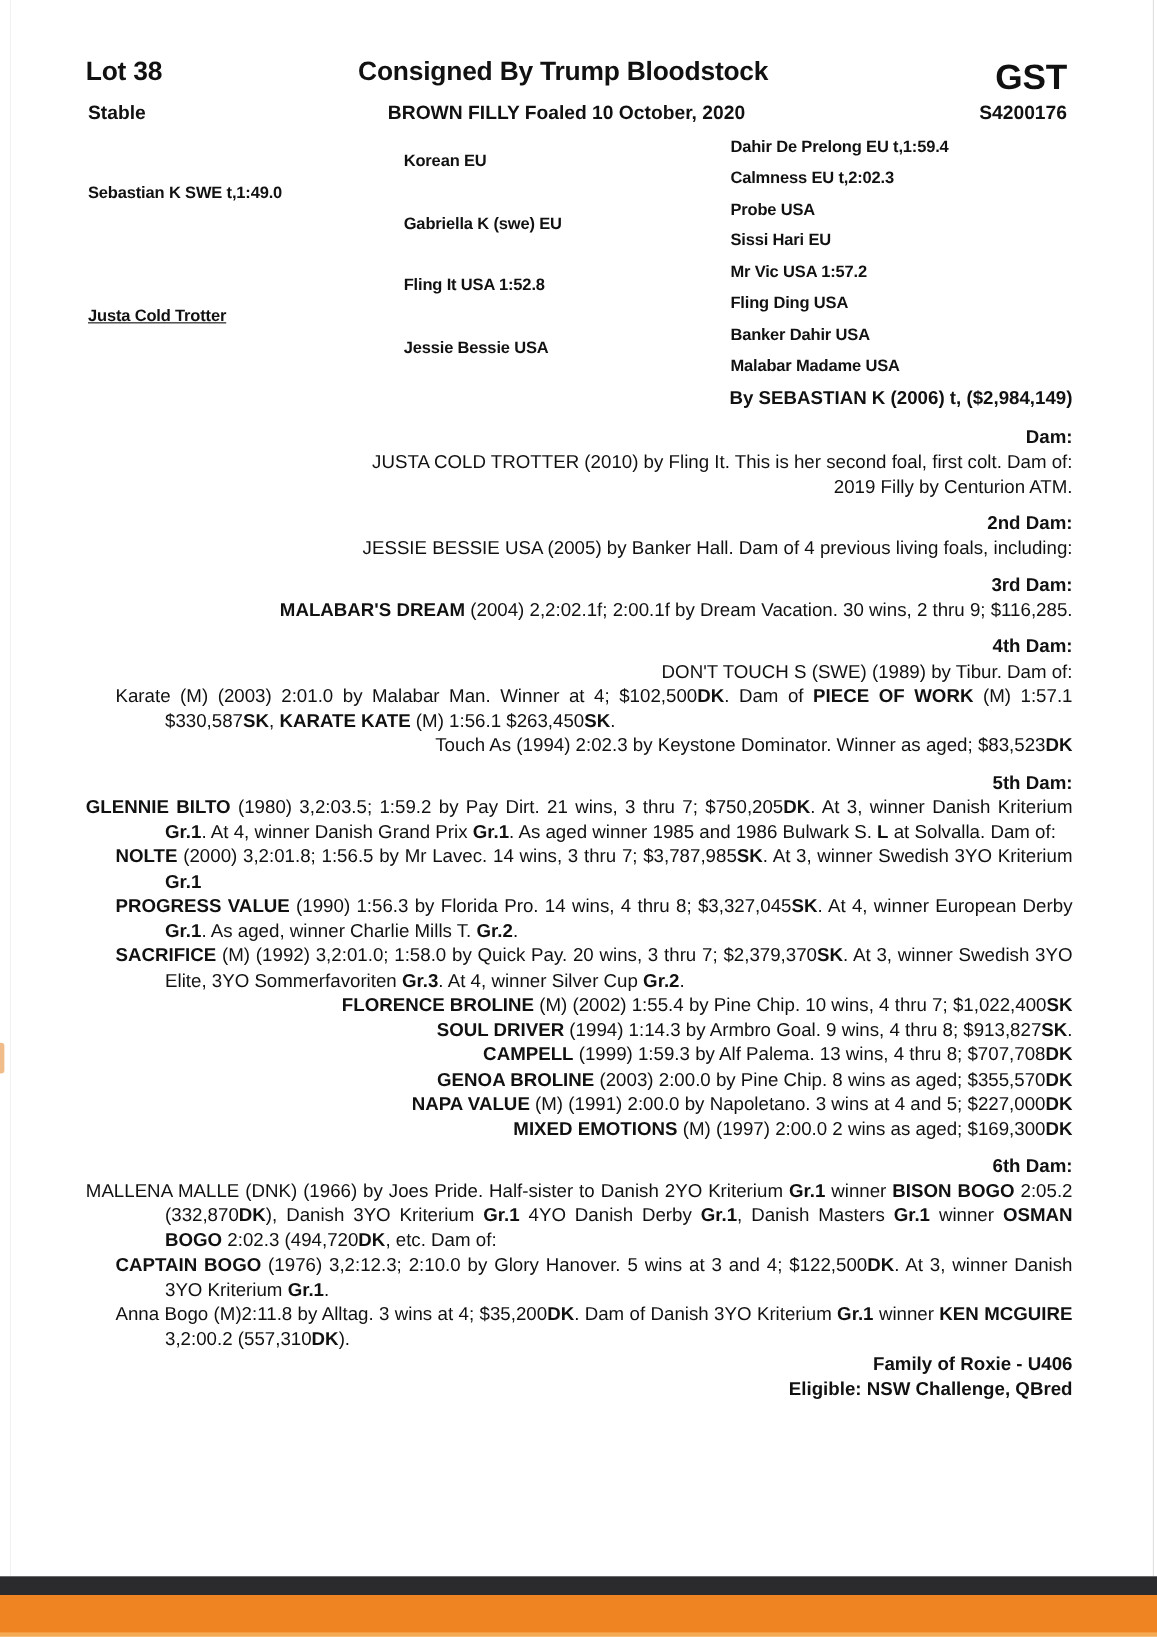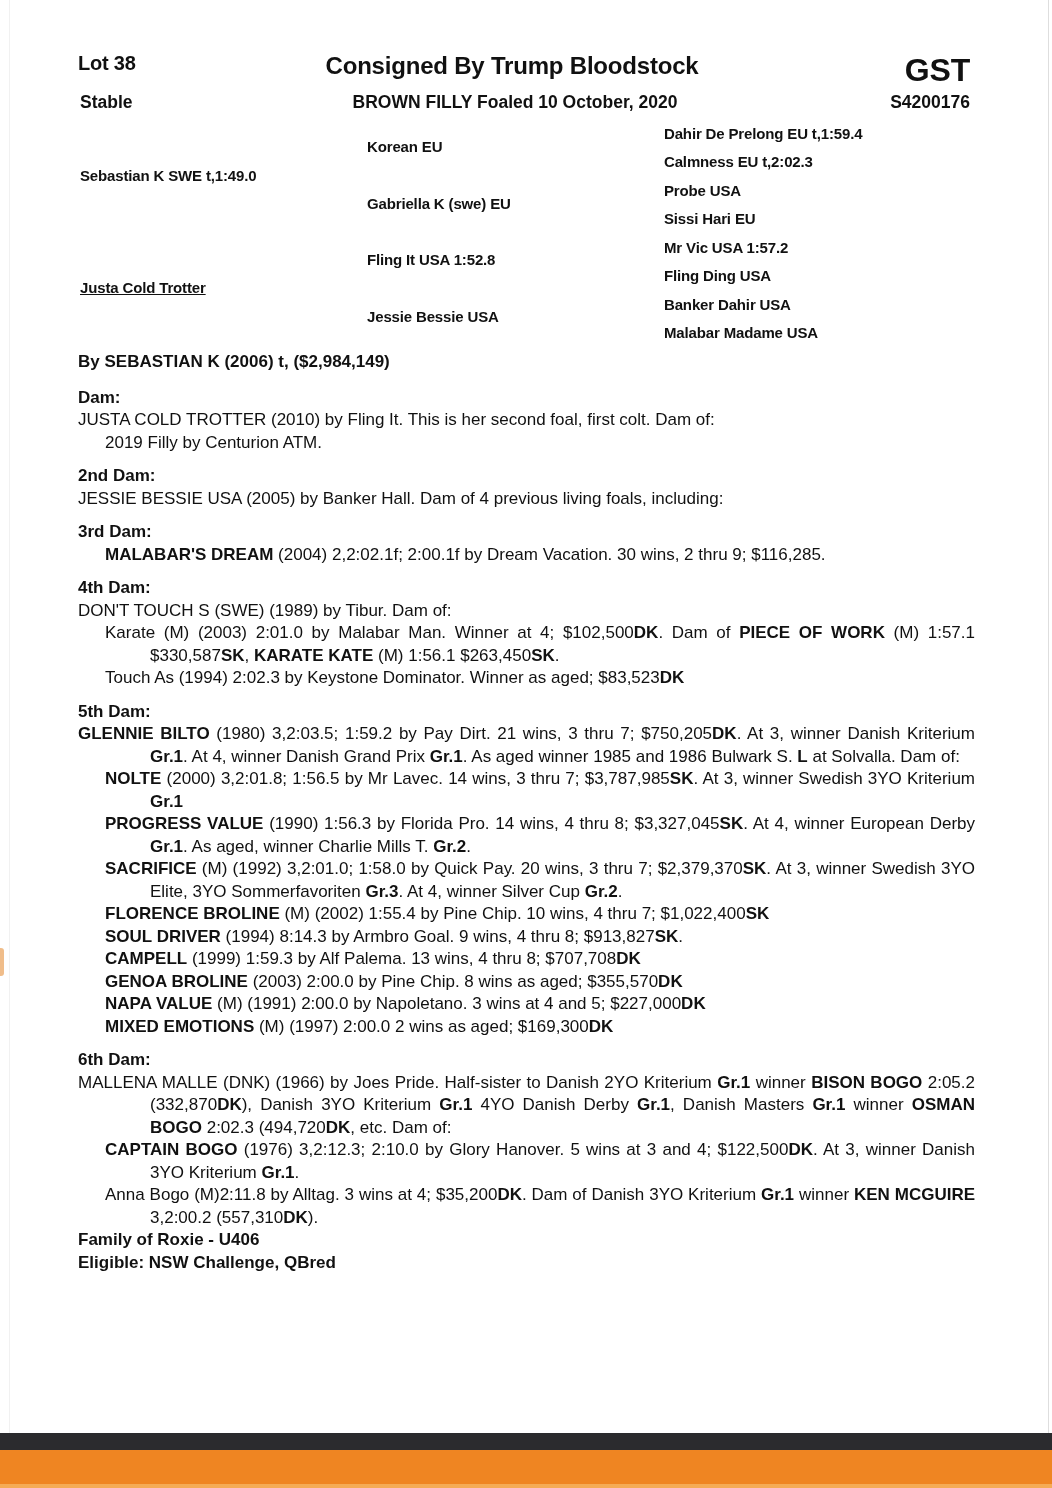--- a/index.html
+++ b/index.html
@@ -2,31 +2,31 @@
 <html><head>
 <meta charset="utf-8">
 <style>
   html,body{margin:0;padding:0;background:#fff;}
   .page{
     position:relative;width:1052px;height:1488px;background:#ffffff;overflow:hidden;
     font-family:"Liberation Sans","DejaVu Sans",sans-serif;color:#111111;
   }
   
   .hdr-row{position:absolute;white-space:nowrap;font-weight:bold;}
-  .hdr-lot{left:78px;top:52px;font-size:20px;letter-spacing:-0.2px;}
+  .hdr-lot{left:78px;top:52px;font-size:24px;letter-spacing:-0.2px;}
   .hdr-consignor{left:0;right:28px;top:52px;text-align:center;font-size:24px;letter-spacing:-0.2px;}
   .hdr-gst{right:82px;top:52px;font-size:32px;letter-spacing:-0.2px;}
   .hdr-stable{left:80px;top:92px;font-size:17.5px;}
   .hdr-foal{left:0;right:22px;top:92px;text-align:center;font-size:17.5px;}
   .hdr-id{right:82px;top:92px;font-size:17.5px;}
   
   .ped{position:absolute;font-weight:bold;font-size:15px;line-height:20px;letter-spacing:-0.15px;white-space:nowrap;}
   
   .text-block{position:absolute;left:78px;top:351px;width:897px;font-size:17px;line-height:22.5px;}
-  .text-block p{margin:0;}
+  .text-block p{margin:0;text-align:right;}
   .by-line{font-weight:bold;margin:0 0 13px 0 !important;}
   .dam-heading{font-weight:bold;margin:11px 0 0 0 !important;}
   .para{padding-left:72px;text-indent:-72px;}
   .para.lvl1{text-indent:-45px;}
   .para.just{text-align:justify;}
   .footer-line{font-weight:bold;}
   b{font-weight:bold;}
   
   .edge-right{position:absolute;top:0;height:1433px;right:3px;width:1px;background:#dedede;}
   .edge-left{position:absolute;top:0;height:1433px;left:9px;width:1px;background:#f1f1f1;}
@@ -77,21 +77,21 @@
         <p class="dam-heading">4th Dam:</p>
         <p class="para"><span>DON'T TOUCH S (SWE) (1989) by Tibur. Dam of:</span></p>
         <p class="para lvl1 just"><span>Karate (M) (2003) 2:01.0 by Malabar Man. Winner at 4; $102,500</span><b>DK</b><span>. Dam of </span><b>PIECE OF WORK</b><span> (M) 1:57.1 $330,587</span><b>SK</b><span>, </span><b>KARATE KATE</b><span> (M) 1:56.1 $263,450</span><b>SK</b><span>.</span></p>
         <p class="para lvl1"><span>Touch As (1994) 2:02.3 by Keystone Dominator. Winner as aged; $83,523</span><b>DK</b></p>
         <p class="dam-heading">5th Dam:</p>
         <p class="para just"><b>GLENNIE BILTO</b><span> (1980) 3,2:03.5; 1:59.2 by Pay Dirt. 21 wins, 3 thru 7; $750,205</span><b>DK</b><span>. At 3, winner Danish Kriterium </span><b>Gr.1</b><span>. At 4, winner Danish Grand Prix </span><b>Gr.1</b><span>. As aged winner 1985 and 1986 Bulwark S. </span><b>L</b><span> at Solvalla. Dam of:</span></p>
         <p class="para lvl1 just"><b>NOLTE</b><span> (2000) 3,2:01.8; 1:56.5 by Mr Lavec. 14 wins, 3 thru 7; $3,787,985</span><b>SK</b><span>. At 3, winner Swedish 3YO Kriterium </span><b>Gr.1</b></p>
         <p class="para lvl1 just"><b>PROGRESS VALUE</b><span> (1990) 1:56.3 by Florida Pro. 14 wins, 4 thru 8; $3,327,045</span><b>SK</b><span>. At 4, winner European Derby </span><b>Gr.1</b><span>. As aged, winner Charlie Mills T. </span><b>Gr.2</b><span>.</span></p>
         <p class="para lvl1 just"><b>SACRIFICE</b><span> (M) (1992) 3,2:01.0; 1:58.0 by Quick Pay. 20 wins, 3 thru 7; $2,379,370</span><b>SK</b><span>. At 3, winner Swedish 3YO Elite, 3YO Sommerfavoriten </span><b>Gr.3</b><span>. At 4, winner Silver Cup </span><b>Gr.2</b><span>.</span></p>
         <p class="para lvl1"><b>FLORENCE BROLINE</b><span> (M) (2002) 1:55.4 by Pine Chip. 10 wins, 4 thru 7; $1,022,400</span><b>SK</b></p>
-        <p class="para lvl1"><b>SOUL DRIVER</b><span> (1994) 8:14.3 by Armbro Goal. 9 wins, 4 thru 8; $913,827</span><b>SK</b><span>.</span></p>
+        <p class="para lvl1"><b>SOUL DRIVER</b><span> (1994) 1:14.3 by Armbro Goal. 9 wins, 4 thru 8; $913,827</span><b>SK</b><span>.</span></p>
         <p class="para lvl1"><b>CAMPELL</b><span> (1999) 1:59.3 by Alf Palema. 13 wins, 4 thru 8; $707,708</span><b>DK</b></p>
         <p class="para lvl1"><b>GENOA BROLINE</b><span> (2003) 2:00.0 by Pine Chip. 8 wins as aged; $355,570</span><b>DK</b></p>
         <p class="para lvl1"><b>NAPA VALUE</b><span> (M) (1991) 2:00.0 by Napoletano. 3 wins at 4 and 5; $227,000</span><b>DK</b></p>
         <p class="para lvl1"><b>MIXED EMOTIONS</b><span> (M) (1997) 2:00.0 2 wins as aged; $169,300</span><b>DK</b></p>
         <p class="dam-heading">6th Dam:</p>
         <p class="para just"><span>MALLENA MALLE (DNK) (1966) by Joes Pride. Half-sister to Danish 2YO Kriterium </span><b>Gr.1</b><span> winner </span><b>BISON BOGO</b><span> 2:05.2 (332,870</span><b>DK</b><span>), Danish 3YO Kriterium </span><b>Gr.1</b><span> 4YO Danish Derby </span><b>Gr.1</b><span>, Danish Masters </span><b>Gr.1</b><span> winner </span><b>OSMAN BOGO</b><span> 2:02.3 (494,720</span><b>DK</b><span>, etc. Dam of:</span></p>
         <p class="para lvl1 just"><b>CAPTAIN BOGO</b><span> (1976) 3,2:12.3; 2:10.0 by Glory Hanover. 5 wins at 3 and 4; $122,500</span><b>DK</b><span>. At 3, winner Danish 3YO Kriterium </span><b>Gr.1</b><span>.</span></p>
         <p class="para lvl1 just"><span>Anna Bogo (M)2:11.8 by Alltag. 3 wins at 4; $35,200</span><b>DK</b><span>. Dam of Danish 3YO Kriterium </span><b>Gr.1</b><span> winner </span><b>KEN MCGUIRE</b><span> 3,2:00.2 (557,310</span><b>DK</b><span>).</span></p>
       </div>
     <p class="footer-line">Family of Roxie - U406</p>

